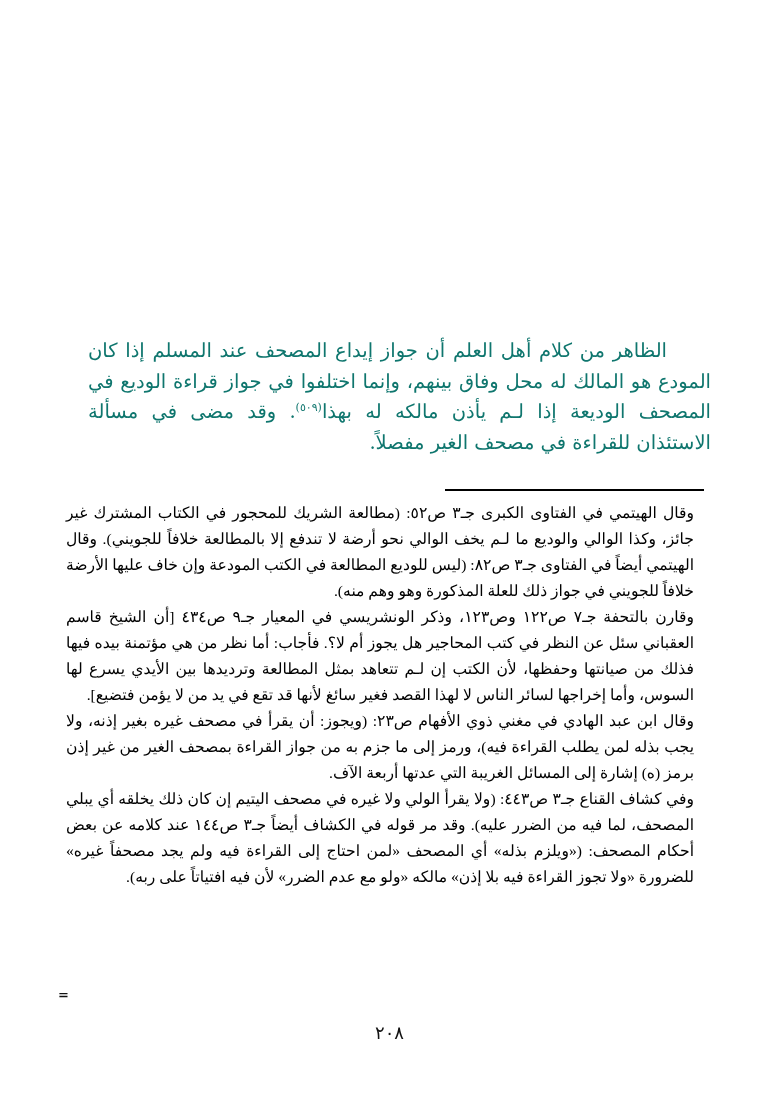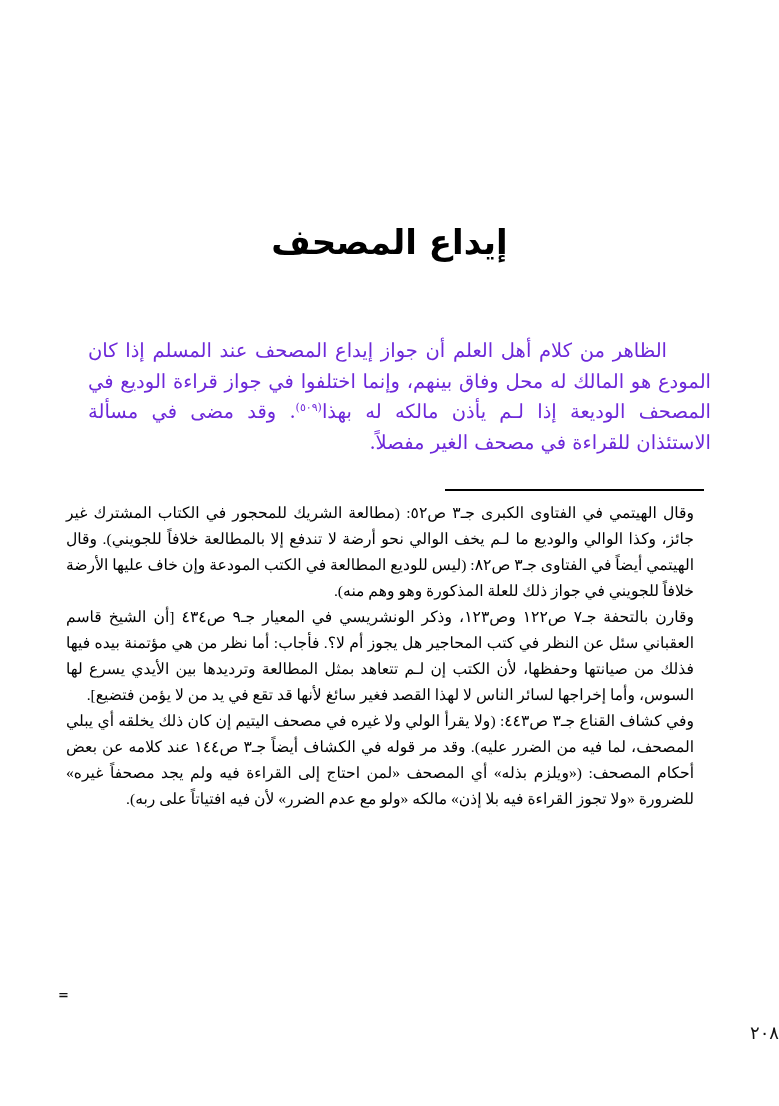--- a/index.html
+++ b/index.html
@@ -5,56 +5,56 @@
   html, body { margin: 0; padding: 0; background: #ffffff; }
   body { width: 779px; height: 1106px; position: relative; overflow: hidden; color: #111; font-family: "DejaVu Serif", "Liberation Serif", serif; }
   .page { position: absolute; inset: 0; }
   .title {
     position: absolute; top: 222px; left: 0; width: 779px; text-align: center;
     font-family: "DejaVu Sans", sans-serif; font-weight: bold; font-size: 34px; color: #000; direction: rtl;
   }
   .main-text {
     position: absolute; top: 336px; left: 88px; width: 623px;
     direction: rtl; text-align: justify; text-align-last: right;
-    font-family: "DejaVu Serif", serif; font-size: 19.5px; line-height: 30.5px; color: #6d28d9;
+    font-family: "DejaVu Serif", serif; font-size: 19.5px; line-height: 30.5px; color: #0f766e;
   }
   .main-text p { margin: 0; text-indent: 44px; }
   sup { font-size: 11px; line-height: 0; vertical-align: super; }
   .rule {
     position: absolute; top: 489px; left: 445px; width: 259px; height: 2px; background: #000;
   }
   .notes {
     position: absolute; top: 500px; left: 66px; width: 648px;
     direction: rtl; text-align: justify; text-align-last: right;
     font-family: "DejaVu Serif", serif; font-size: 15.6px; line-height: 26px; color: #000;
   }
   .notes p { margin: 0; }
   .notes p.indent { padding-right: 20px; font-family: Liberation Serif, serif; }
   .end-mark {
     position: absolute; top: 987px; left: 58px; font-family: "DejaVu Sans", sans-serif; font-size: 13px; font-weight: bold;
   }
   .page-number {
-    position: absolute; top: 1022px; left: 0; width: 779px; text-align: right;
+    position: absolute; top: 1022px; left: 0; width: 779px; text-align: center;
     font-family: "DejaVu Serif", serif; font-size: 18px; direction: rtl;
   }
 </style>
 </head>
 <body>
 
 <div class="page">
-  <div class="title">إيداع المصحف</div>
 
   <div class="main-text">
     <p><span>الظاهر من كلام أهل العلم أن جواز إيداع المصحف عند المسلم إذا كان المودع هو المالك له محل وفاق بينهم، وإنما اختلفوا في جواز قراءة الوديع في المصحف الوديعة إذا لـم يأذن مالكه له بهذا</span><sup>(٥٠٩)</sup><span>. وقد مضى في مسألة الاستئذان للقراءة في مصحف الغير مفصلاً.</span></p>
   </div>
 
   <div class="rule"></div>
 
   <div class="notes">
     <p class="indent">وقال الهيتمي في الفتاوى الكبرى جـ٣ ص٥٢: (مطالعة الشريك للمحجور في الكتاب المشترك غير جائز، وكذا الوالي والوديع ما لـم يخف الوالي نحو أرضة لا تندفع إلا بالمطالعة خلافاً للجويني). وقال الهيتمي أيضاً في الفتاوى جـ٣ ص٨٢: (ليس للوديع المطالعة في الكتب المودعة وإن خاف عليها الأرضة خلافاً للجويني في جواز ذلك للعلة المذكورة وهو وهم منه).</p>
     <p class="indent">وقارن بالتحفة جـ٧ ص١٢٢ وص١٢٣، وذكر الونشريسي في المعيار جـ٩ ص٤٣٤ [أن الشيخ قاسم العقباني سئل عن النظر في كتب المحاجير هل يجوز أم لا؟. فأجاب: أما نظر من هي مؤتمنة بيده فيها فذلك من صيانتها وحفظها، لأن الكتب إن لـم تتعاهد بمثل المطالعة وترديدها بين الأيدي يسرع لها السوس، وأما إخراجها لسائر الناس لا لهذا القصد فغير سائغ لأنها قد تقع في يد من لا يؤمن فتضيع].</p>
+    <p class="indent">وقال ابن عبد الهادي في مغني ذوي الأفهام ص٢٣: (ويجوز: أن يقرأ في مصحف غيره بغير إذنه، ولا يجب بذله لمن يطلب القراءة فيه)، ورمز إلى ما جزم به من جواز القراءة بمصحف الغير من غير إذن برمز (ه) إشارة إلى المسائل الغريبة التي عدتها أربعة الآف.</p>
     <p class="indent">وفي كشاف القناع جـ٣ ص٤٤٣: (ولا يقرأ الولي ولا غيره في مصحف اليتيم إن كان ذلك يخلقه أي يبلي المصحف، لما فيه من الضرر عليه). وقد مر قوله في الكشاف أيضاً جـ٣ ص١٤٤ عند كلامه عن بعض أحكام المصحف: («ويلزم بذله» أي المصحف «لمن احتاج إلى القراءة فيه ولم يجد مصحفاً غيره» للضرورة «ولا تجوز القراءة فيه بلا إذن» مالكه «ولو مع عدم الضرر» لأن فيه افتياتاً على ربه).</p>
   </div>
 
   <div class="end-mark">=</div>
 
   <div class="page-number">٢٠٨</div>
 </div>
 
 </body></html>

